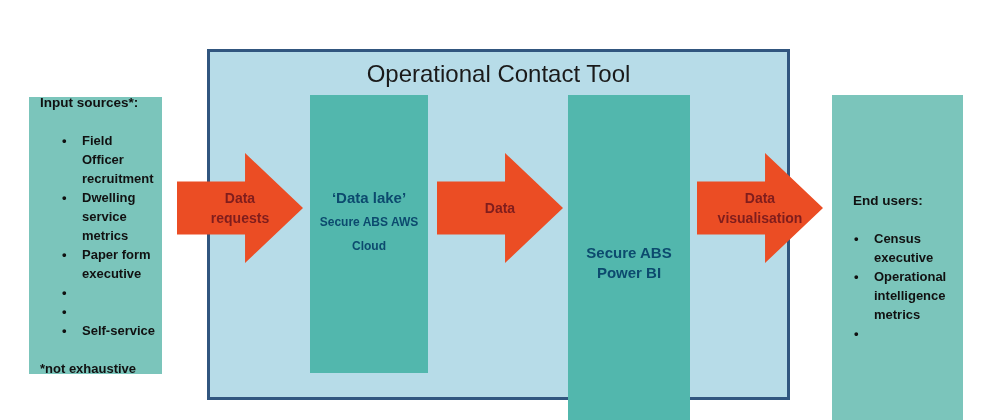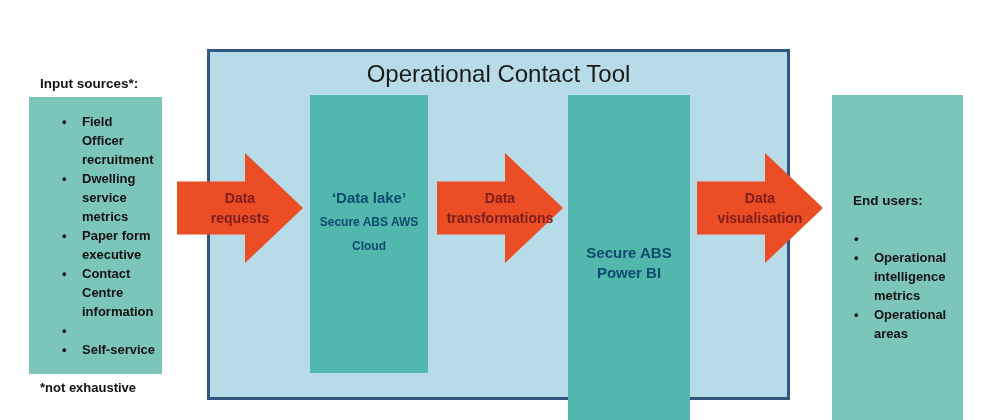--- a/index.html
+++ b/index.html
@@ -74,21 +74,20 @@
       <div class="bullet-item">
         <span class="dot">•</span>
         <span class="itxt">Dwelling service metrics</span>
       </div>
       <div class="bullet-item">
         <span class="dot">•</span>
         <span class="itxt">Paper form executive</span>
       </div>
       <div class="bullet-item">
         <span class="dot">•</span>
-        <span class="itxt">Contact Centre information</span>
       </div>
       <div class="bullet-item">
         <span class="dot">•</span>
       </div>
       <div class="bullet-item">
         <span class="dot">•</span>
         <span class="itxt">Self-service</span>
       </div>
     </div>
     <div class="footnote">*not exhaustive</div>
@@ -112,42 +111,41 @@
     <div class="arrow-label">
       <div>Data</div>
       <div>requests</div>
     </div>
   </div>
 
   <div class="arrow arrow2">
     <div class="arrow-shape"></div>
     <div class="arrow-label">
       <div>Data</div>
-      <div>transformations</div>
     </div>
   </div>
 
   <div class="arrow arrow3">
     <div class="arrow-shape"></div>
     <div class="arrow-label">
       <div>Data</div>
       <div>visualisation</div>
     </div>
   </div>
 
   <div class="side-box right">
     <div class="box-heading">End users:</div>
     <div class="bullet-list">
       <div class="bullet-item">
         <span class="dot">•</span>
+        <span class="itxt">Census executive</span>
       </div>
       <div class="bullet-item">
         <span class="dot">•</span>
         <span class="itxt">Operational intelligence metrics</span>
       </div>
       <div class="bullet-item">
         <span class="dot">•</span>
-        <span class="itxt">Operational areas</span>
       </div>
     </div>
   </div>
 
 </div>
 
 </body></html>

